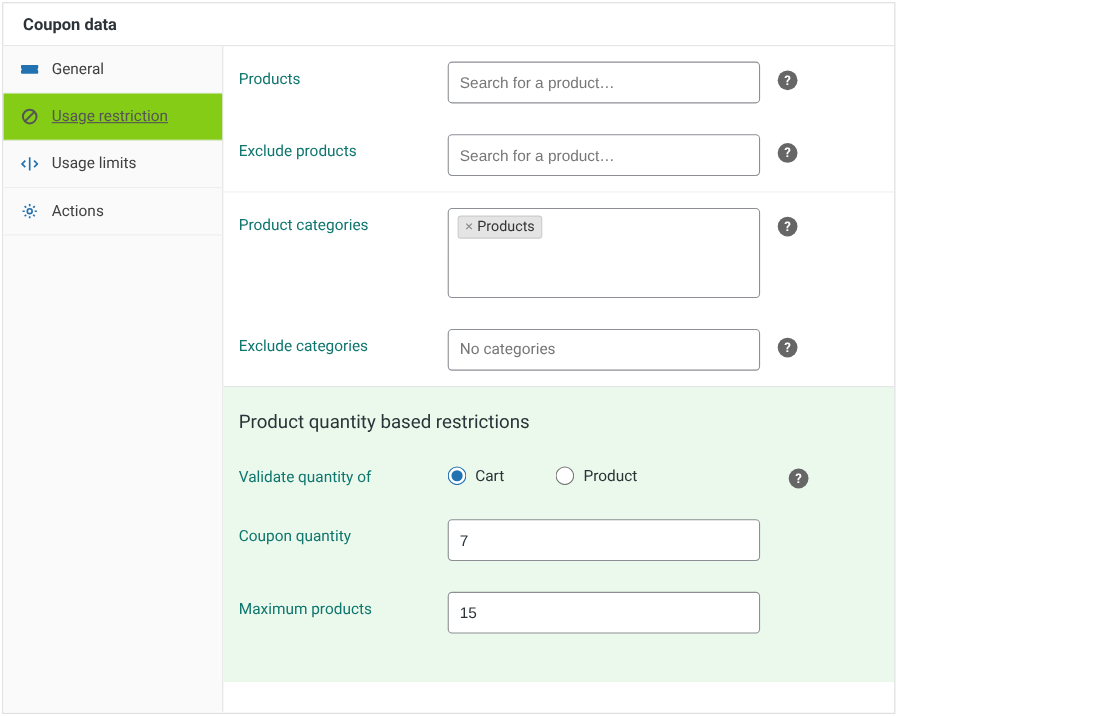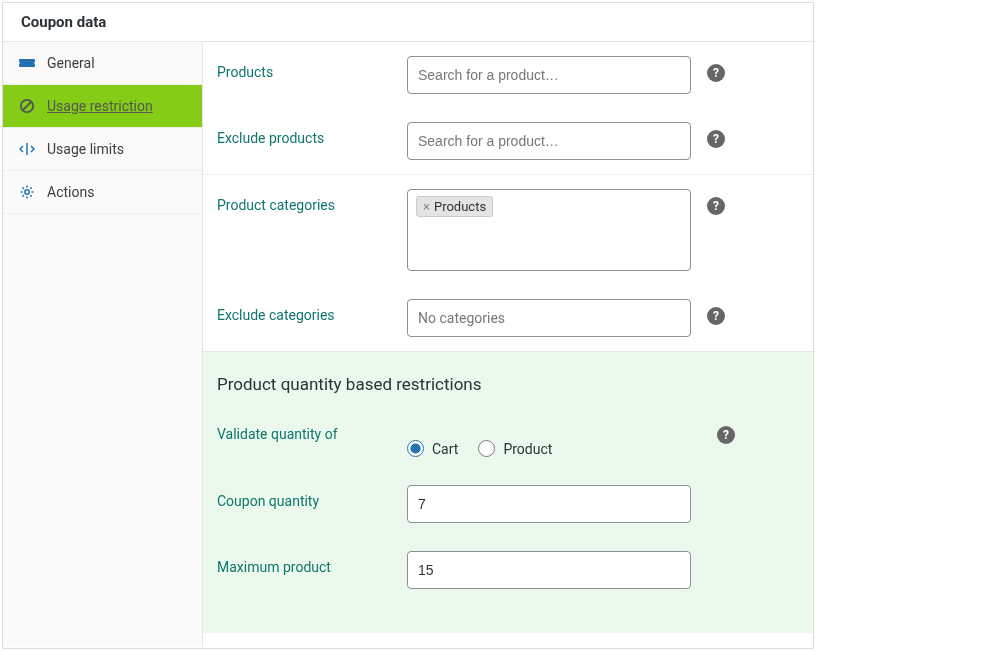--- a/index.html
+++ b/index.html
@@ -20,21 +20,21 @@
 .row.sep { border-top: 1px solid #f0f0f0; }
 .label { width: 180px; padding-top: 8px; font-size: 14px; color: #0f766e; }
 .fieldwrap { display: flex; align-items: flex-start; gap: 16px; }
 .help { width: 18px; height: 18px; border-radius: 50%; background: #666; color: #fff; font-size: 12px; font-weight: 700; display: inline-flex; align-items: center; justify-content: center; margin-top: 8px; cursor: pointer; }
 input[type=text], input[type=number] { width: 284px; height: 38px; border: 1px solid #8c8f94; border-radius: 4px; padding: 0 10px; font-size: 14px; color: #2c3338; background: #fff; }
 input::placeholder { color: #777; }
 .selectbox { width: 284px; min-height: 38px; border: 1px solid #8c8f94; border-radius: 4px; padding: 6px 8px; font-size: 14px; color: #777; background: #fff; display: flex; flex-wrap: wrap; gap: 4px; align-items: flex-start; }
 .selectbox.tall { min-height: 82px; }
 .chip { display: inline-flex; align-items: center; gap: 4px; background: #e4e4e4; border: 1px solid #ccc; border-radius: 3px; padding: 2px 6px; color: #333; font-size: 13px; }
 .chip .rm { color: #888; cursor: pointer; font-size: 13px; }
-.radio-group { display: flex; gap: 20px; align-items: center; padding-top: 6px; margin-top: 16px; }
+.radio-group { display: flex; gap: 47px; align-items: center; padding-top: 6px; }
 .radio-opt { display: flex; align-items: center; gap: 8px; cursor: pointer; }
 .radio-opt input { width: 17px; height: 17px; accent-color: #2271b1; }
 .section-title { font-size: 17px; font-weight: 400; padding: 0 14px 10px 14px; }
 .placeholder-text { color: #777; padding: 4px 2px; }
 </style>
 </head>
 <body>
 
 <div class="panel">
   <div class="panel-header">
@@ -140,21 +140,21 @@
           </div>
           <span class="help">?</span>
         </div>
         <div class="row">
           <div class="label">Coupon quantity</div>
           <div class="fieldwrap">
             <input type="text" value="7" style="">
           </div>
         </div>
         <div class="row">
-          <div class="label">Maximum product</div>
+          <div class="label">Maximum products</div>
           <div class="fieldwrap">
             <input type="text" value="15" style="">
           </div>
         </div>
       </div>
     </div>
   </div>
 </div>
 
 </body></html>

